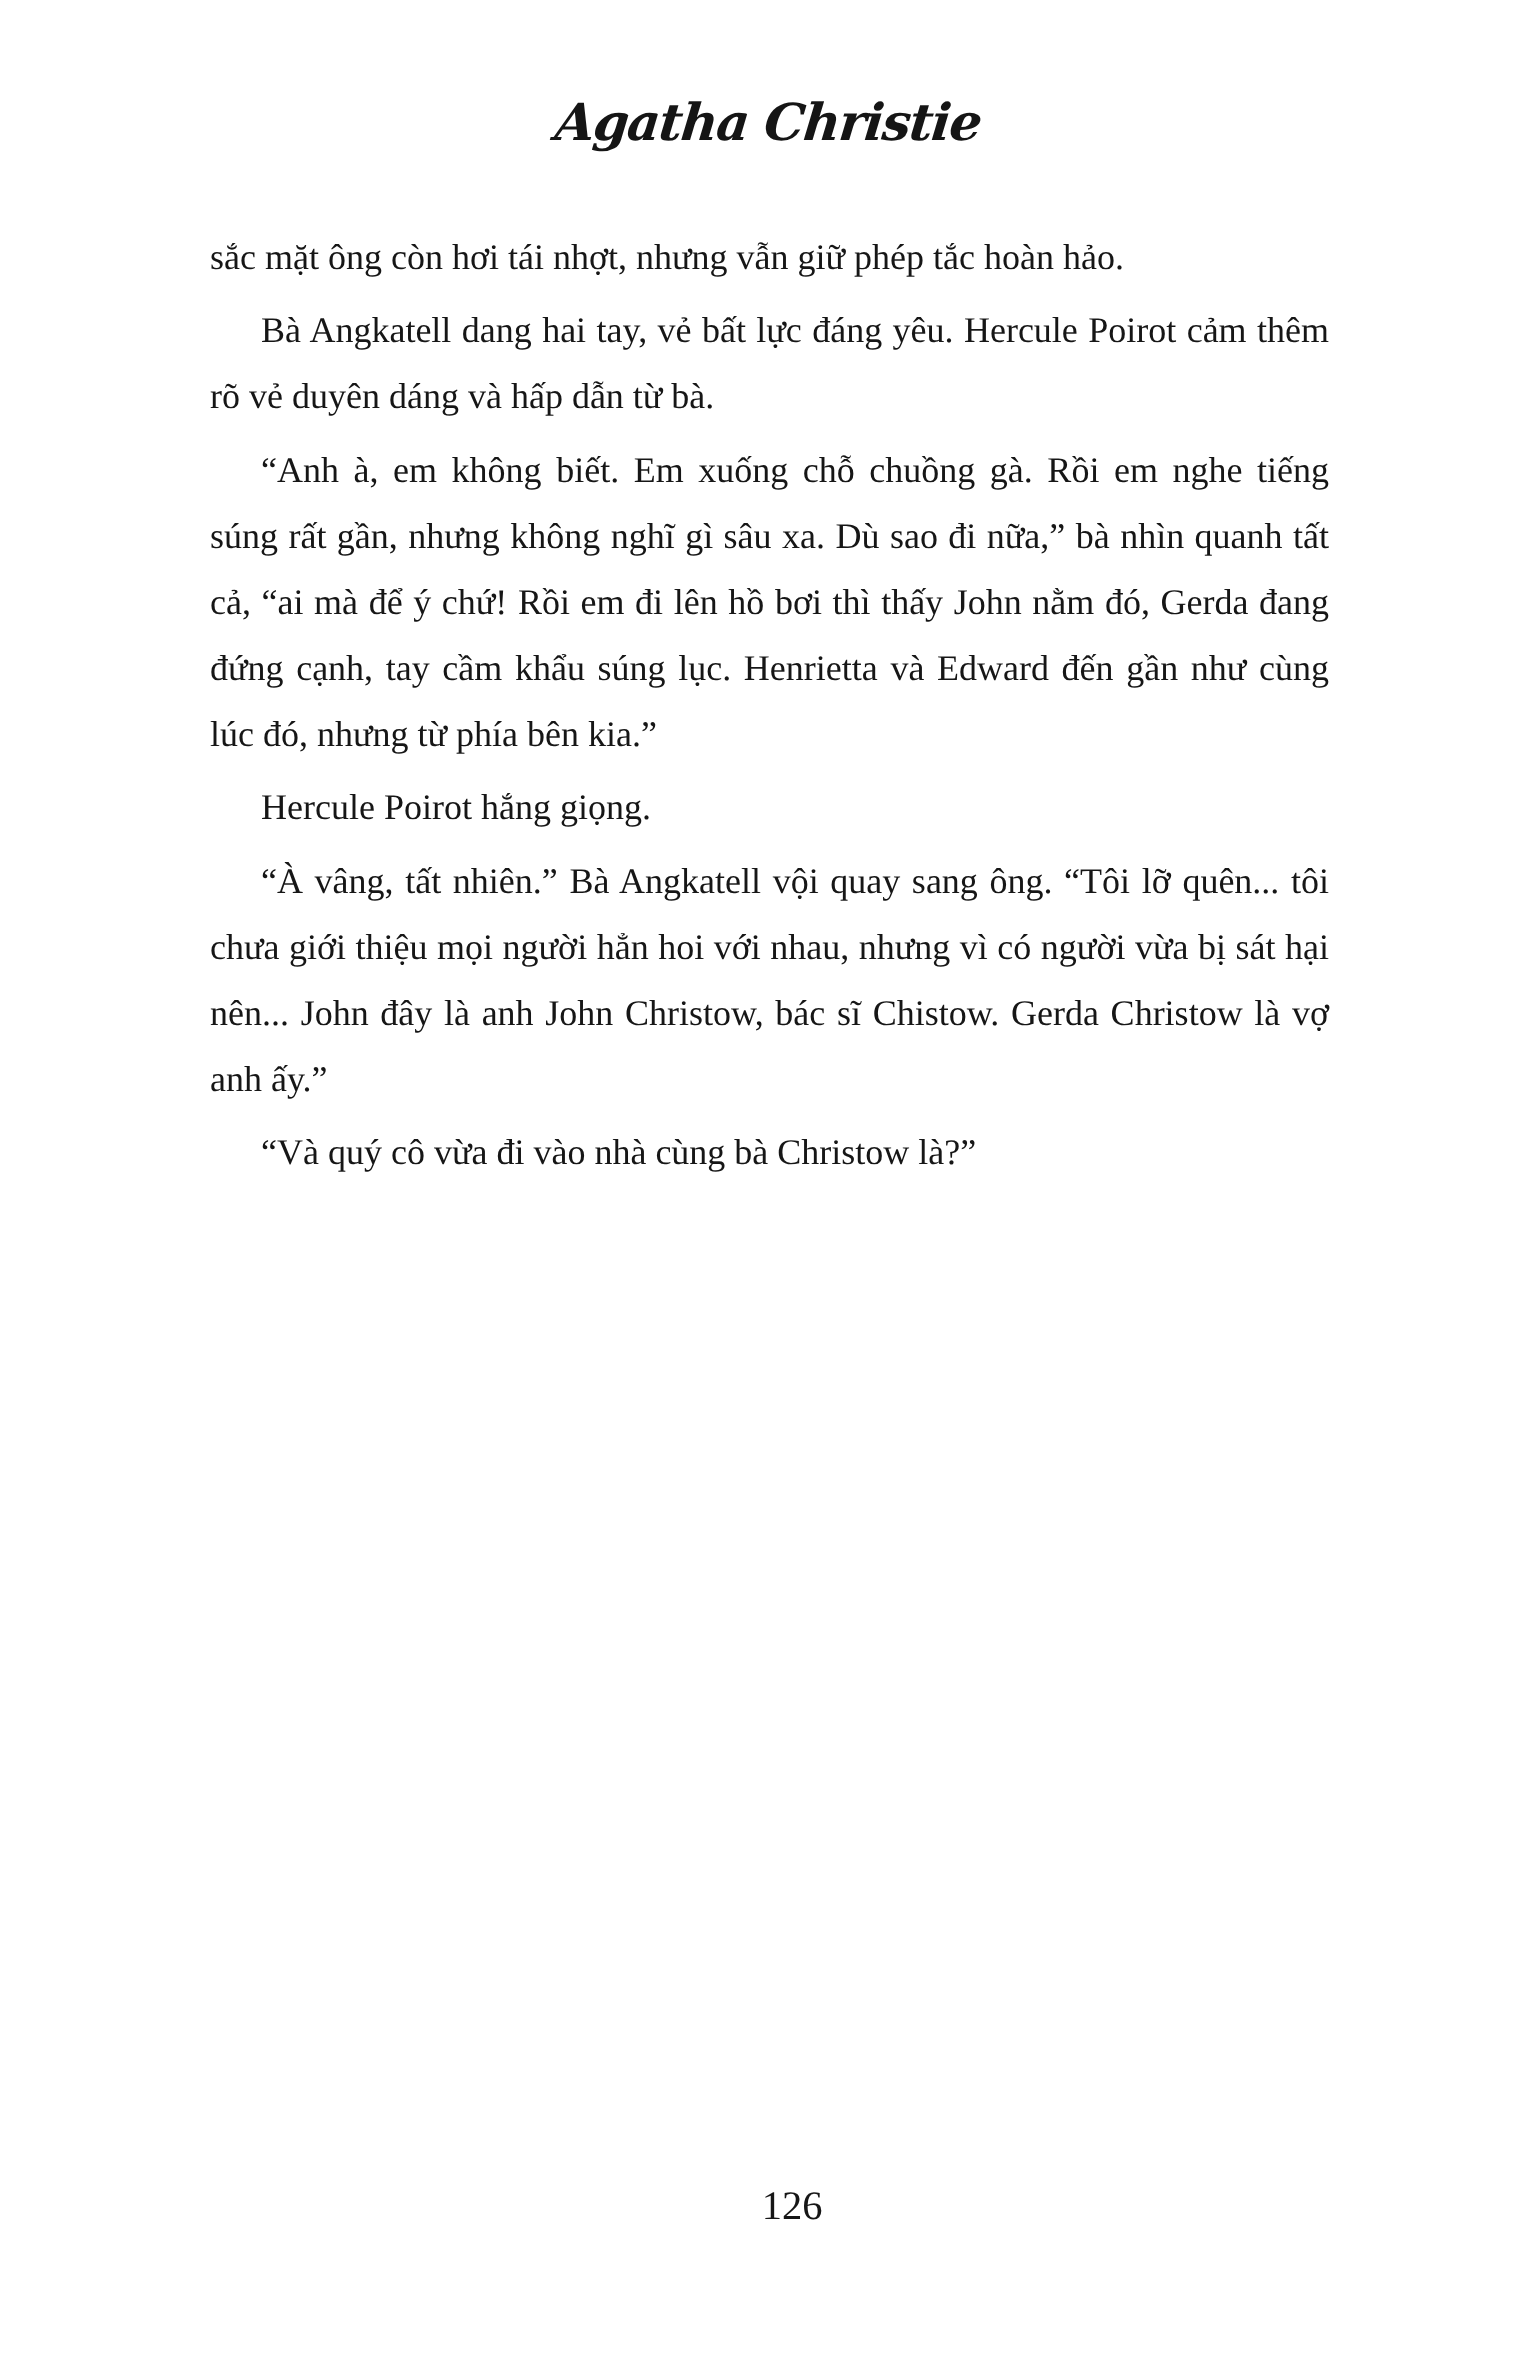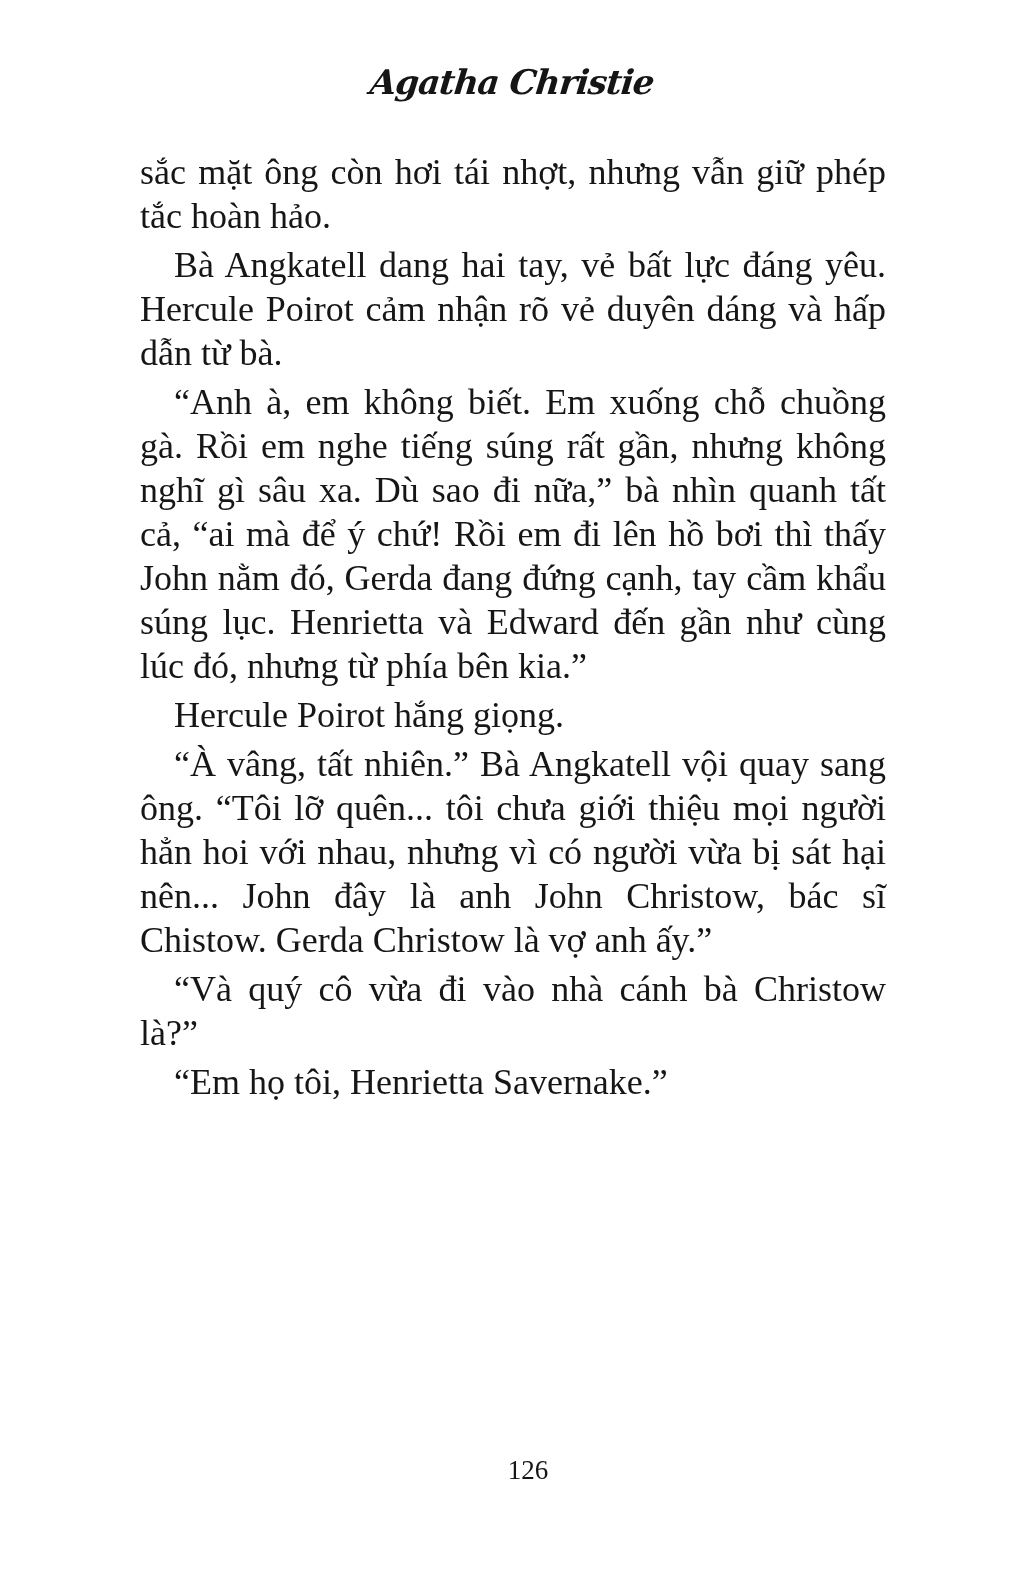--- a/index.html
+++ b/index.html
@@ -28,21 +28,21 @@
     font-size: 34px;
     letter-spacing: -1px;
     transform: skewX(-6deg);
     color: #151515;
   }
   .body-text {
     position: absolute;
     top: 150px;
     left: 140px;
     width: 746px;
-    font-size: 36px;
+    font-size: 24px;
     line-height: 44px;
     text-align: justify;
     color: #161616;
   }
   .para {
     margin: 0 0 5px 0;
     text-indent: 34px;
   }
   .para.no-indent {
     text-indent: 0;
@@ -59,23 +59,22 @@
 </style>
 </head>
 <body>
 
 <div class="page">
 
   <div class="signature">Agatha Christie</div>
 
   <div class="body-text">
     <p class="para no-indent">sắc mặt ông còn hơi tái nhợt, nhưng vẫn giữ phép tắc hoàn hảo.</p>
-    <p class="para">Bà Angkatell dang hai tay, vẻ bất lực đáng yêu. Hercule Poirot cảm nhận rõ vẻ duyên dáng và hấp dẫn từ bà.</p>
+    <p class="para">Bà Angkatell dang hai tay, vẻ bất lực đáng yêu. Hercule Poirot cảm thêm rõ vẻ duyên dáng và hấp dẫn từ bà.</p>
     <p class="para">“Anh à, em không biết. Em xuống chỗ chuồng gà. Rồi em nghe tiếng súng rất gần, nhưng không nghĩ gì sâu xa. Dù sao đi nữa,” bà nhìn quanh tất cả, “ai mà để ý chứ! Rồi em đi lên hồ bơi thì thấy John nằm đó, Gerda đang đứng cạnh, tay cầm khẩu súng lục. Henrietta và Edward đến gần như cùng lúc đó, nhưng từ phía bên kia.”</p>
     <p class="para">Hercule Poirot hắng giọng.</p>
     <p class="para">“À vâng, tất nhiên.” Bà Angkatell vội quay sang ông. “Tôi lỡ quên... tôi chưa giới thiệu mọi người hẳn hoi với nhau, nhưng vì có người vừa bị sát hại nên... John đây là anh John Christow, bác sĩ Chistow. Gerda Christow là vợ anh ấy.”</p>
-    <p class="para">“Và quý cô vừa đi vào nhà cánh bà Christow là?”</p>
-    <p class="para">“Em họ tôi, Henrietta Savernake.”</p>
+    <p class="para">“Và quý cô vừa đi vào nhà cùng bà Christow là?”</p>
   </div>
 
   <div class="page-number">126</div>
 
 </div>
 
 </body></html>

